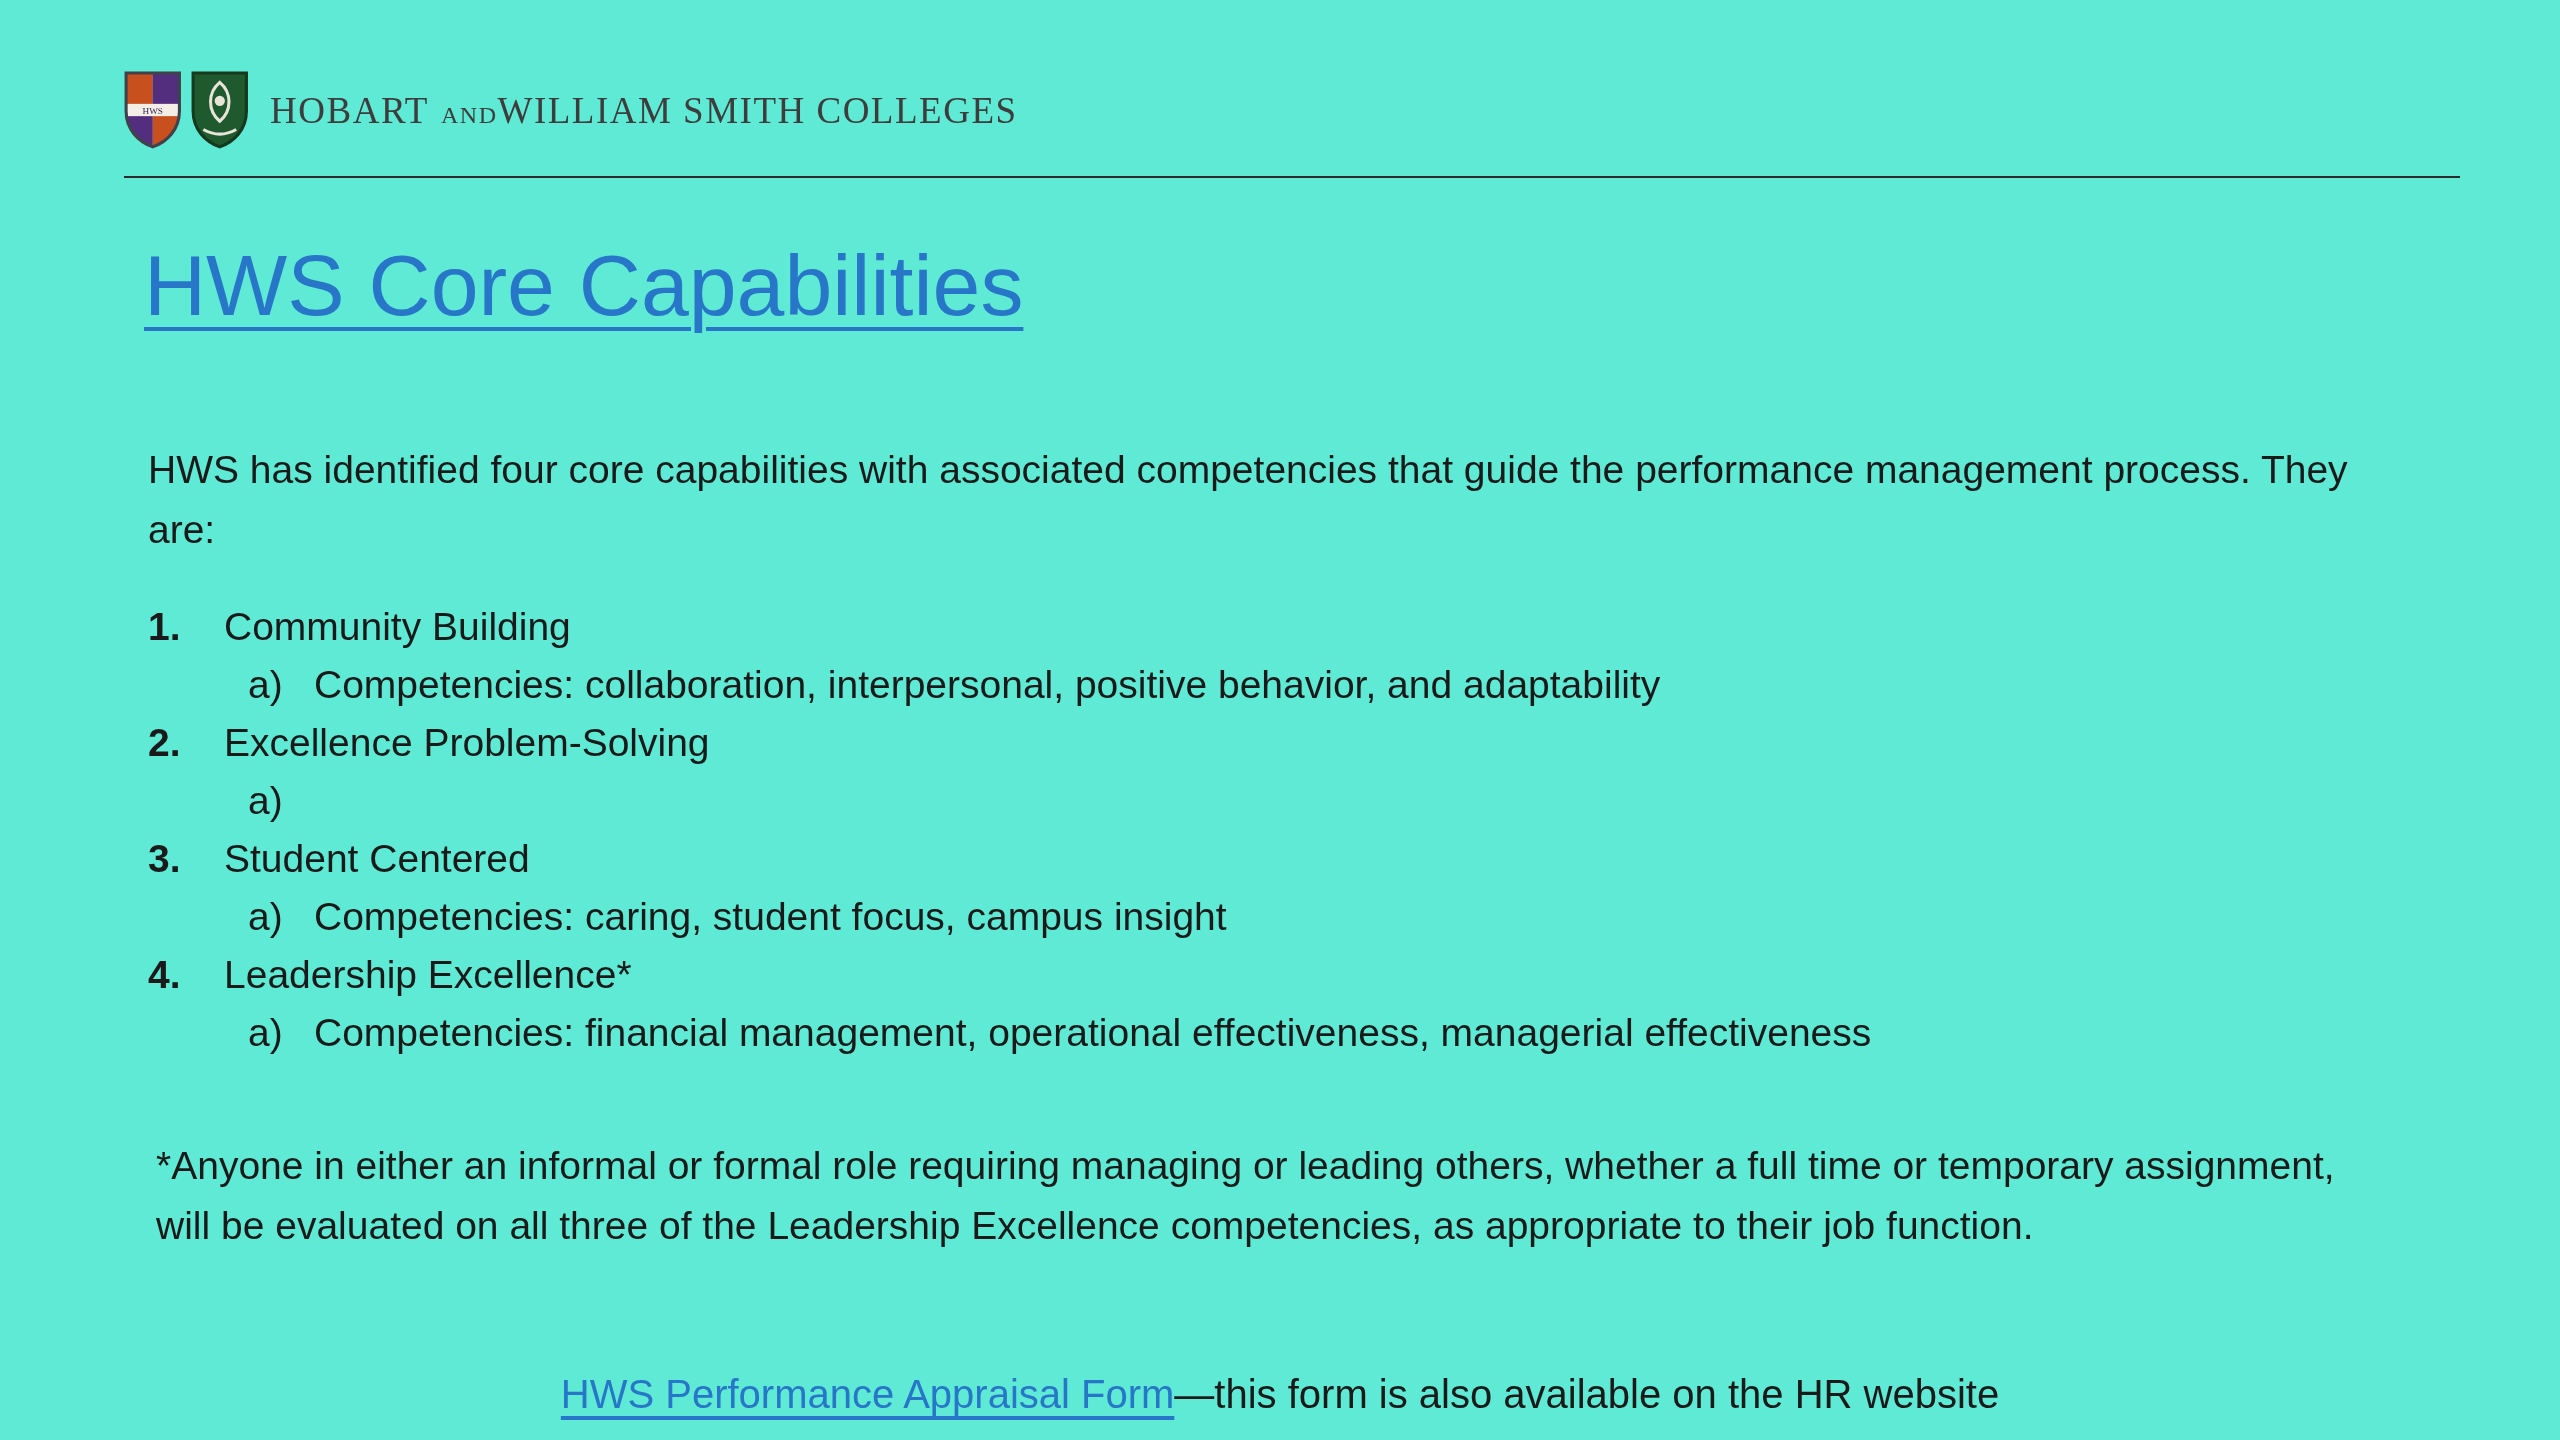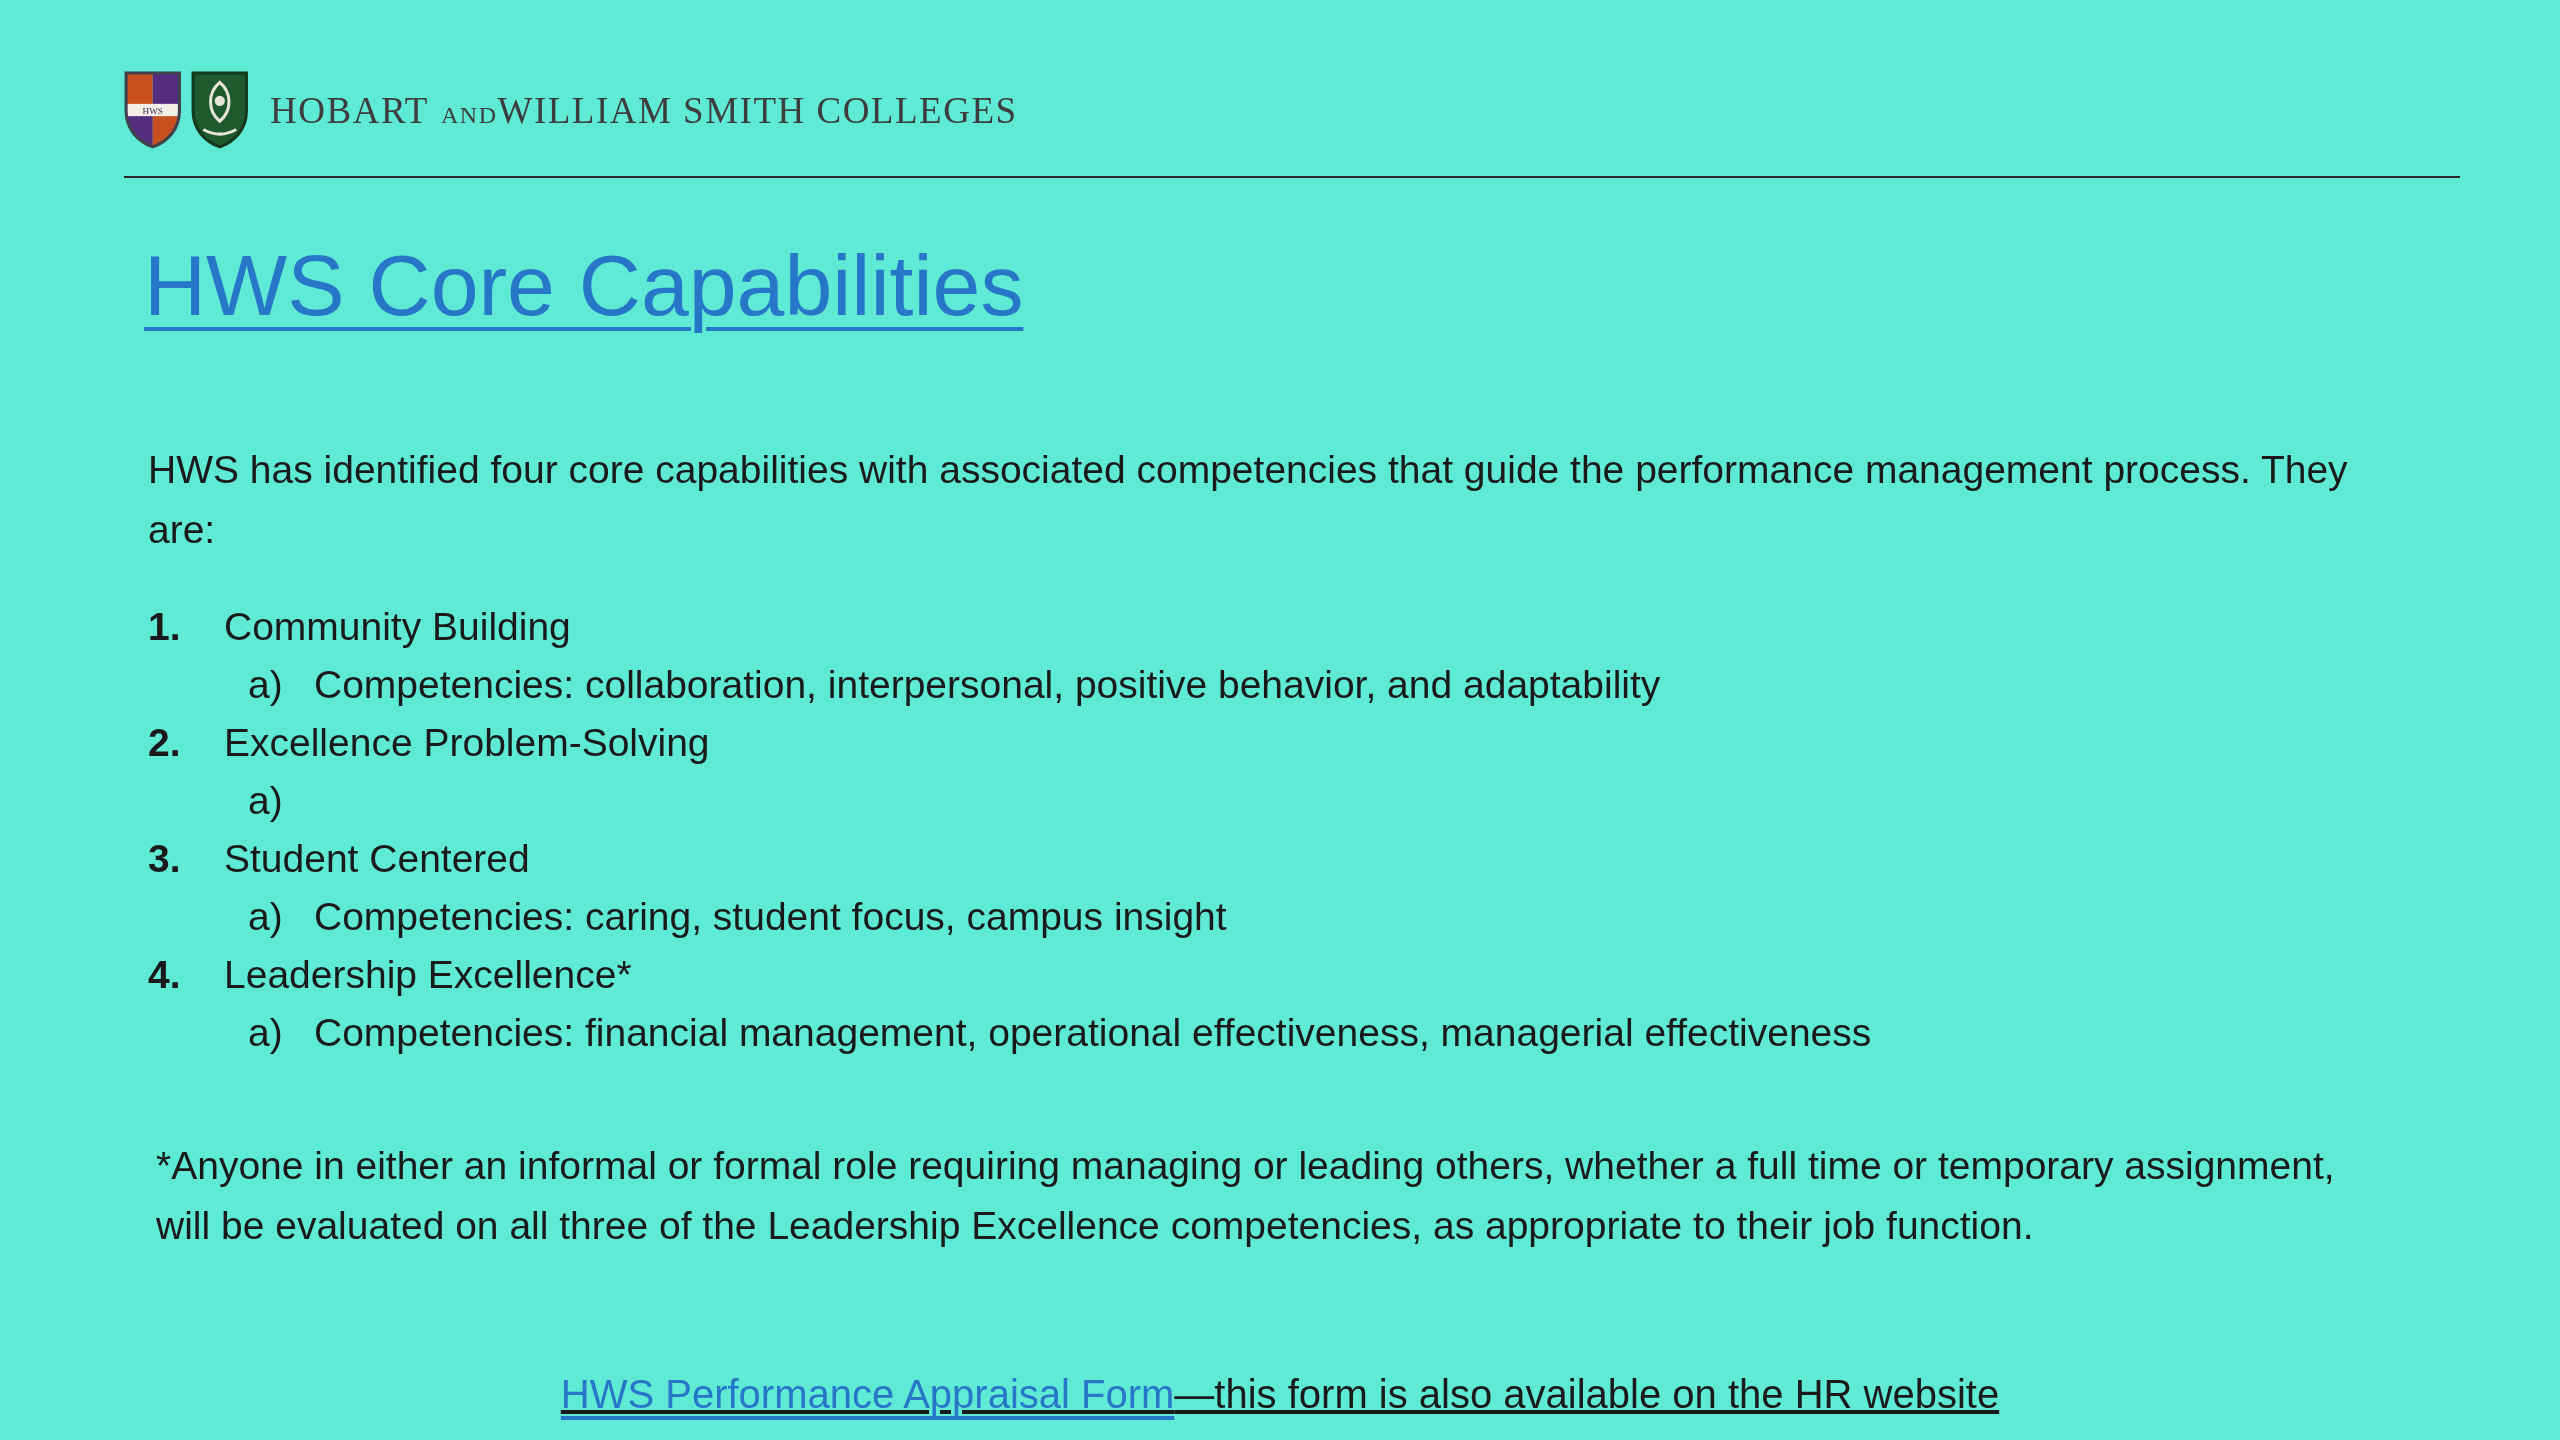--- a/index.html
+++ b/index.html
@@ -59,21 +59,21 @@
 
   
   .footnote {
     position:absolute; top:1128px; left:148px; width:2240px; margin:8px;
     font-size:39px; line-height:1.55;
   }
 
   
   .footer-line {
     position:absolute; top:1372px; left:0; width:2560px;
-    text-align:center; font-size:40px;text-decoration:underline;
+    text-align:center; font-size:40px;
   }
   .footer-line a {
     color:#2776C8;
     text-decoration:underline;
     text-underline-offset:8px;
     cursor:pointer;
   }
 </style>
 </head>
 <body>

